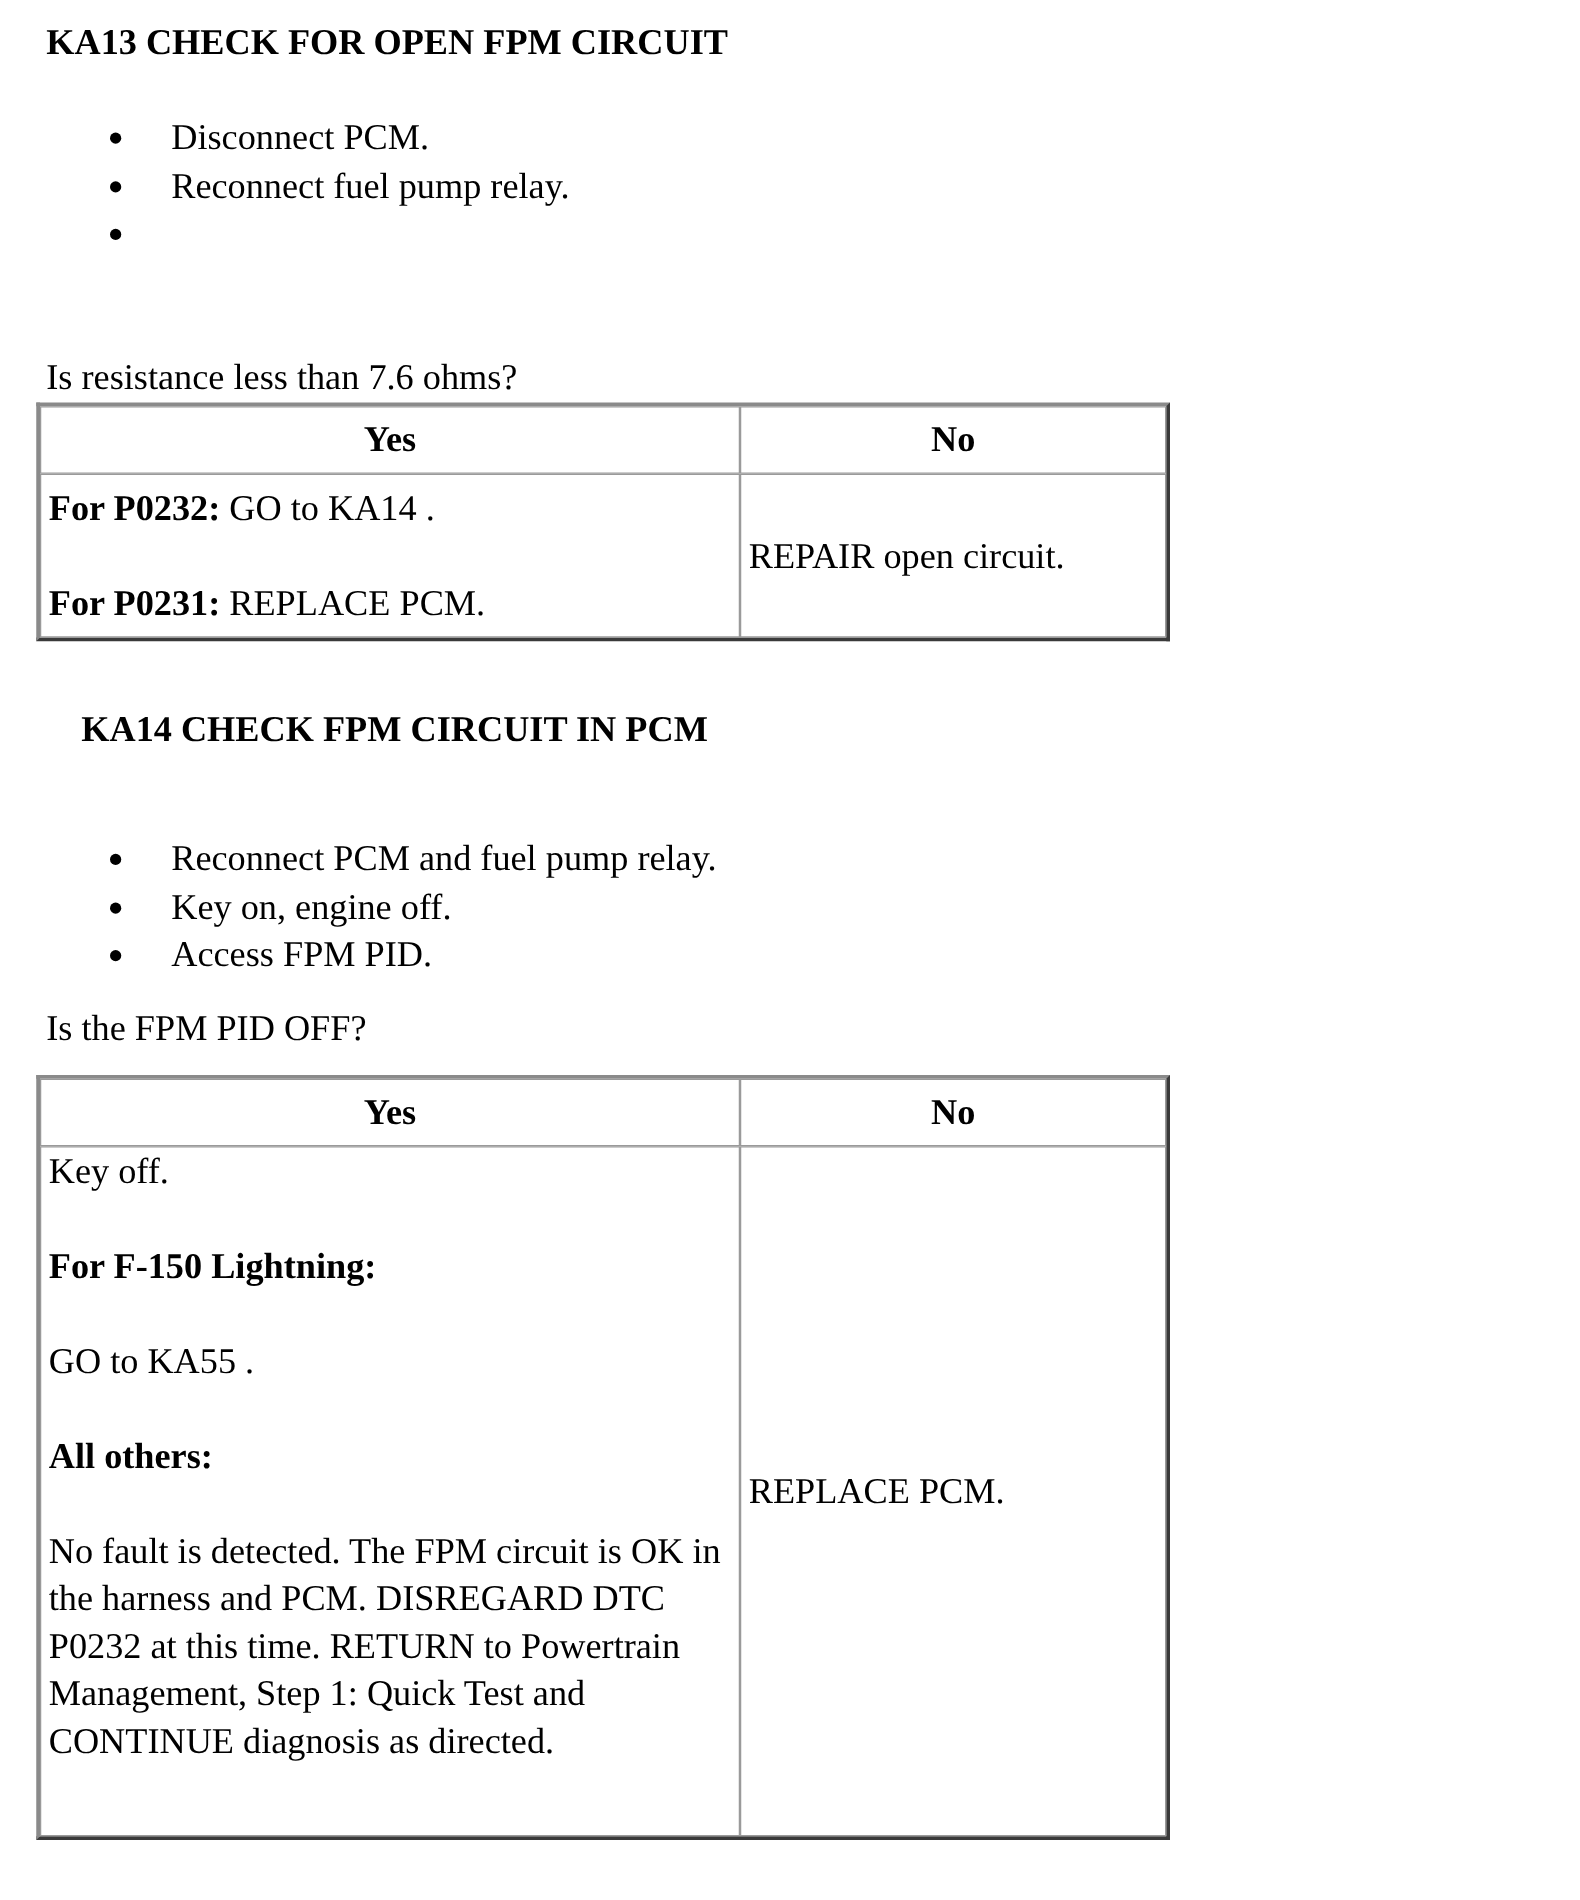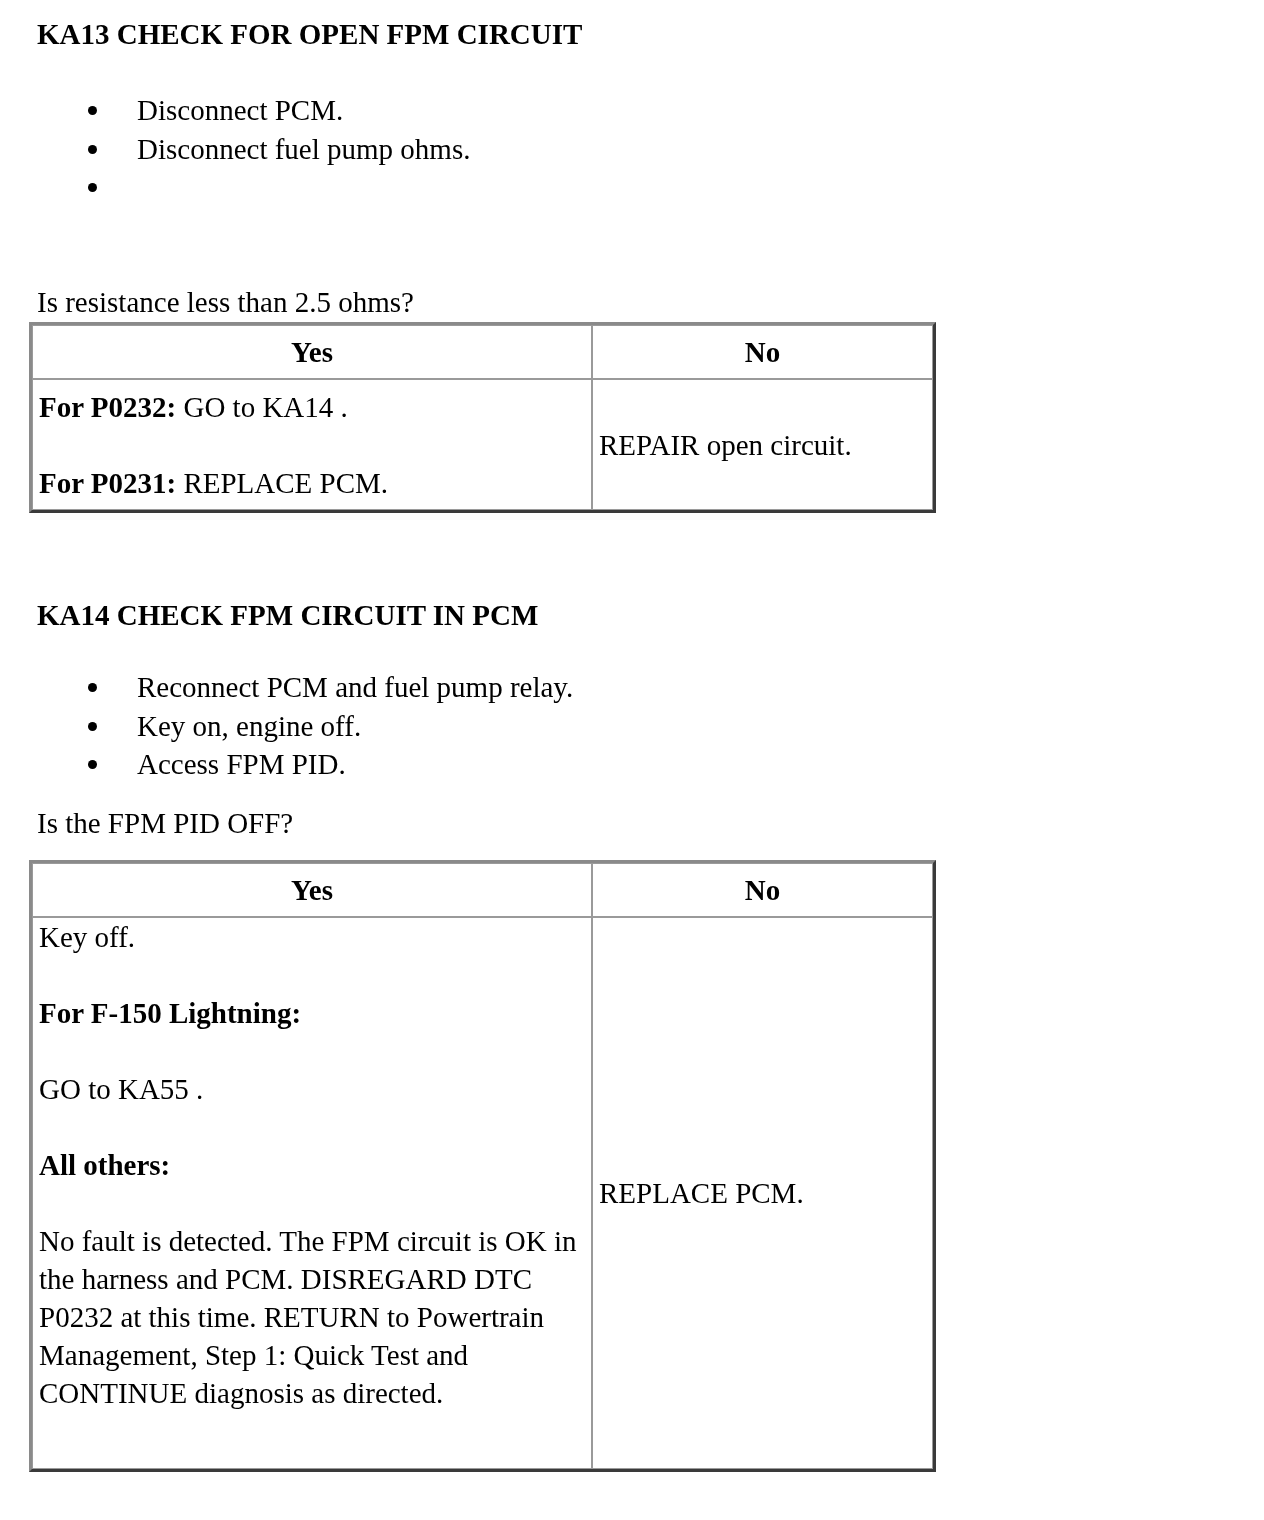--- a/index.html
+++ b/index.html
@@ -108,28 +108,28 @@
 
   <h2 class="heading" style="top:15px;">KA13 CHECK FOR OPEN FPM CIRCUIT</h2>
 
   <ul class="bullets" style="top:91px;">
     <li>
       <span class="dot"></span>
       <span>Disconnect PCM.</span>
     </li>
     <li>
       <span class="dot"></span>
-      <span>Disconnect fuel pump ohms.</span>
+      <span>Reconnect fuel pump relay.</span>
     </li>
     <li>
       <span class="dot"></span>
     </li>
   </ul>
 
-  <p class="question" style="top:283px;">Is resistance less than 2.5 ohms?</p>
+  <p class="question" style="top:283px;">Is resistance less than 7.6 ohms?</p>
 
   <table class="decision" style="top:322px; height:191px;">
     <thead>
       <tr>
         <th>Yes</th>
         <th>No</th>
       </tr>
     </thead>
     <tbody>
       <tr>
@@ -140,21 +140,21 @@
           <div class="gap"></div>
           <p class="cell-par">
             <b>For P0231:</b><span> REPLACE PCM.</span>
           </p>
         </td>
         <td>REPAIR open circuit.</td>
       </tr>
     </tbody>
   </table>
 
-  <h2 class="heading" style="top:596px;">KA14 CHECK FPM CIRCUIT IN PCM</h2>
+  <h2 class="heading" style="top:565px;margin-left:28px;">KA14 CHECK FPM CIRCUIT IN PCM</h2>
 
   <ul class="bullets" style="top:668px;">
     <li>
       <span class="dot"></span>
       <span>Reconnect PCM and fuel pump relay.</span>
     </li>
     <li>
       <span class="dot"></span>
       <span>Key on, engine off.</span>
     </li>

